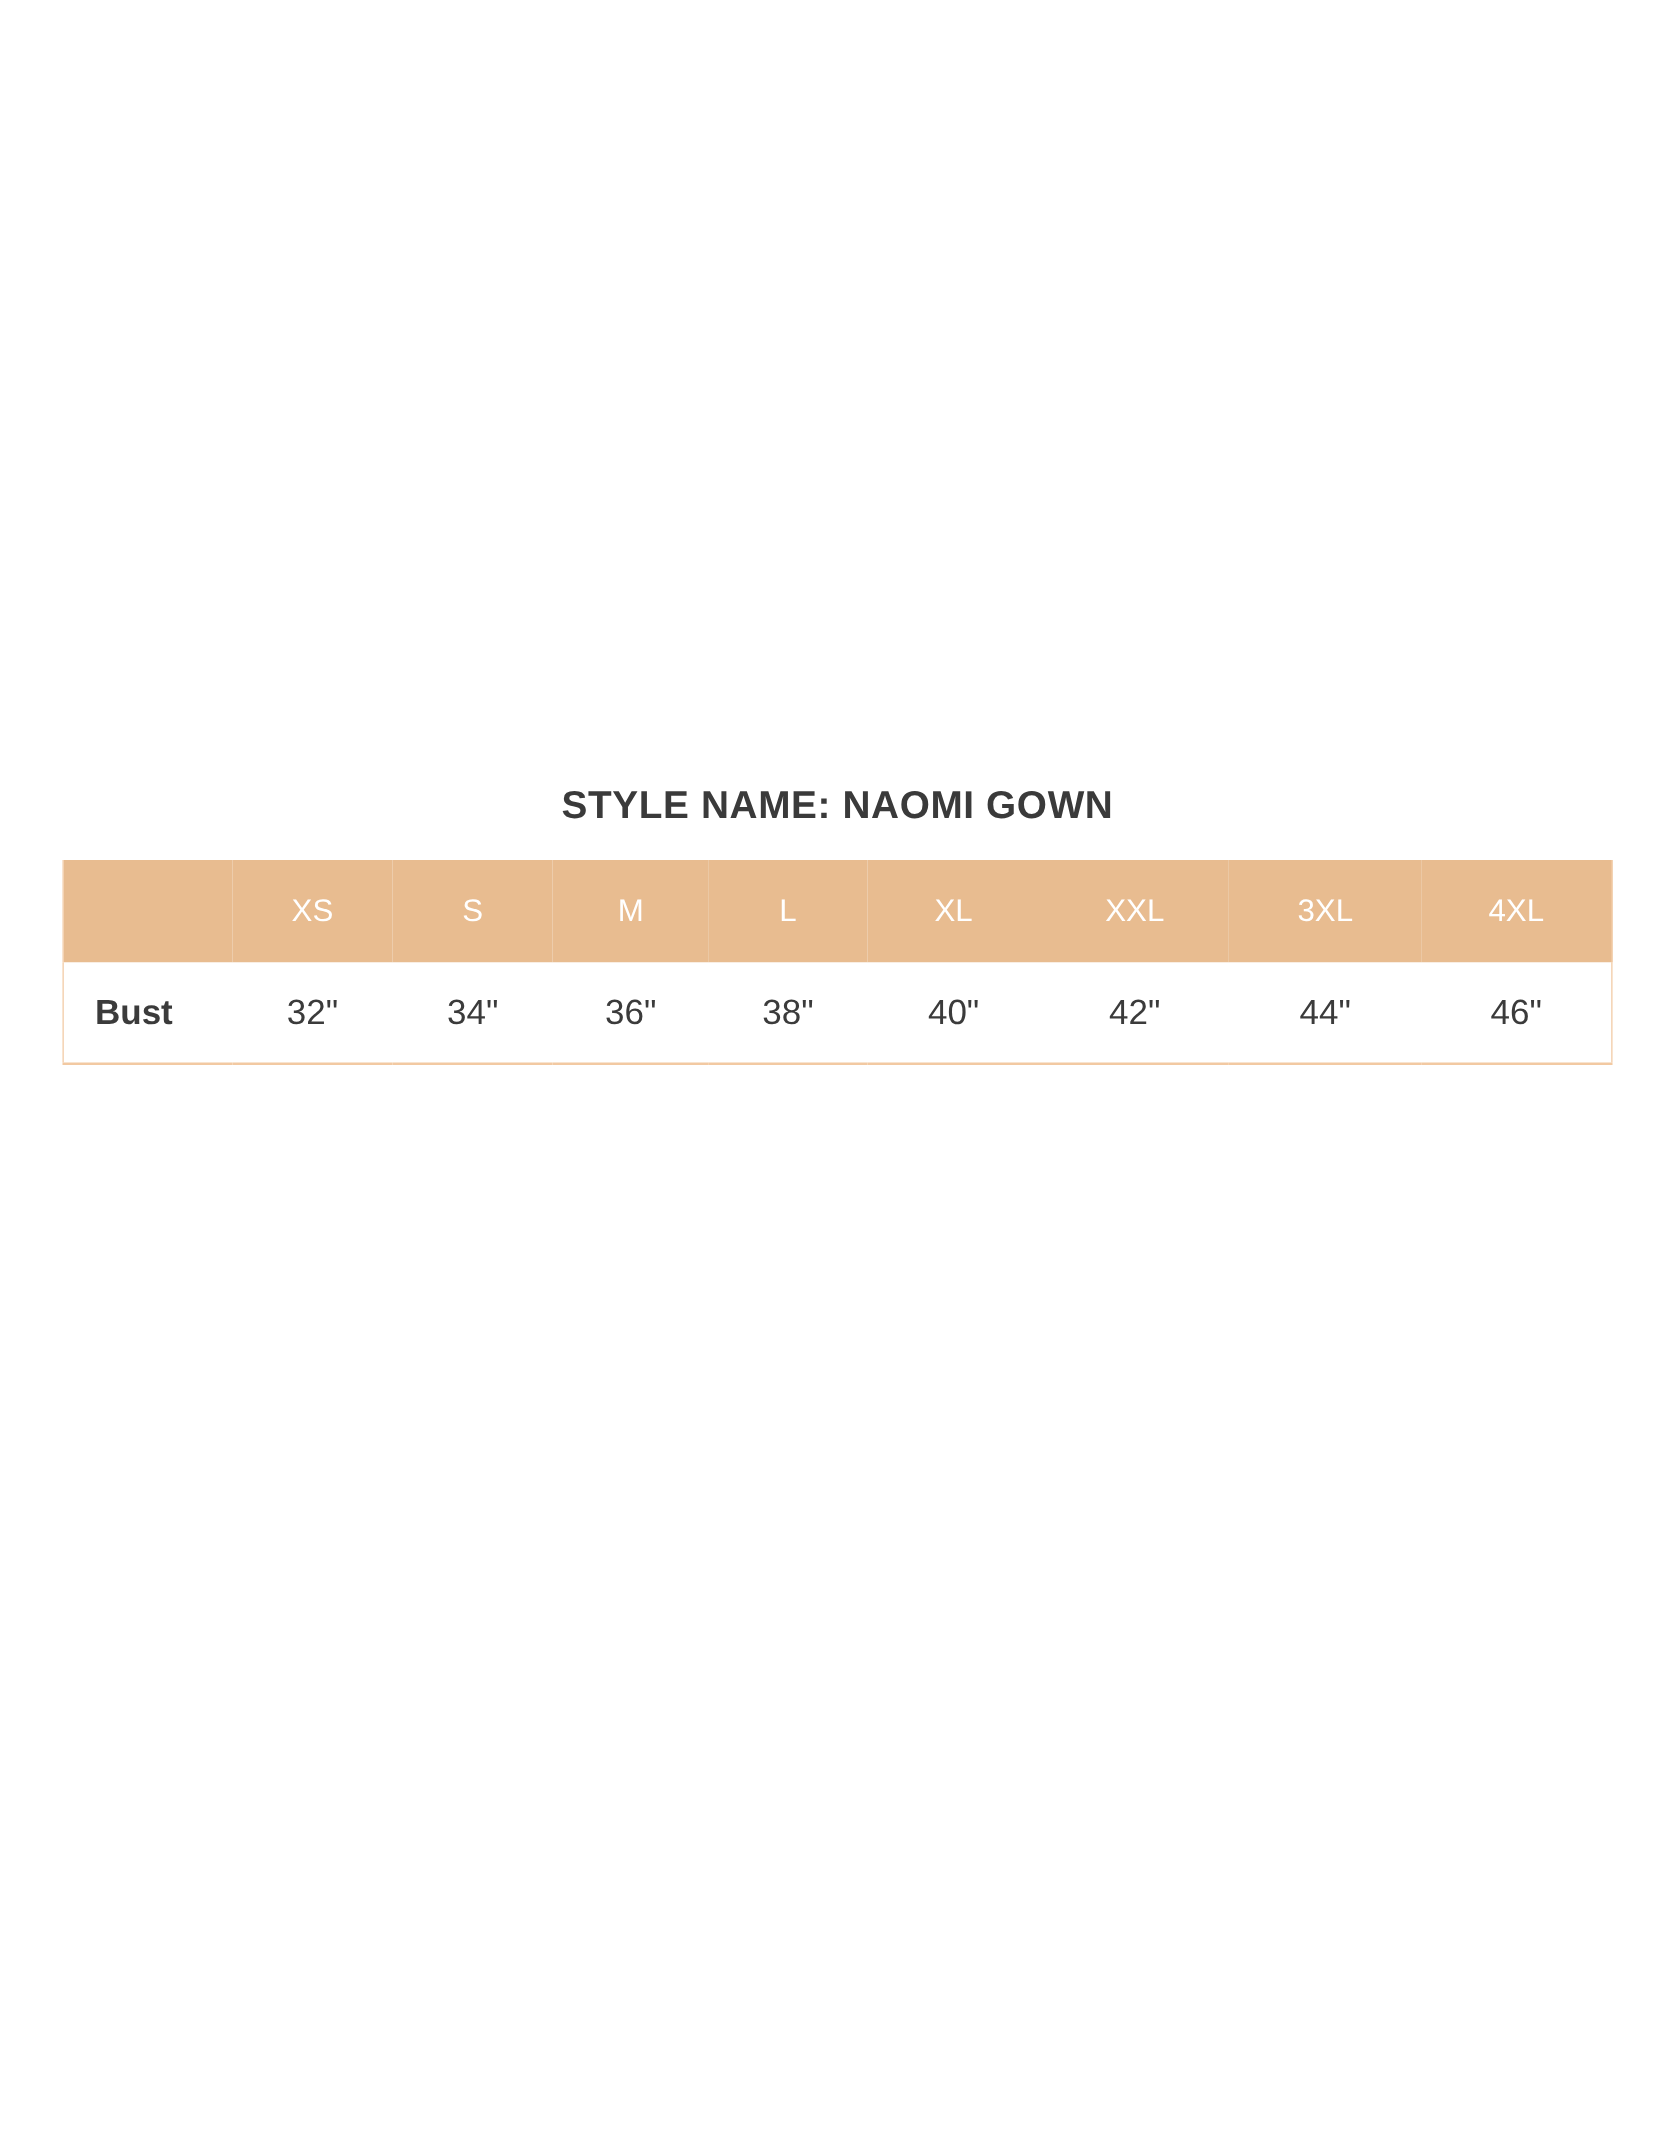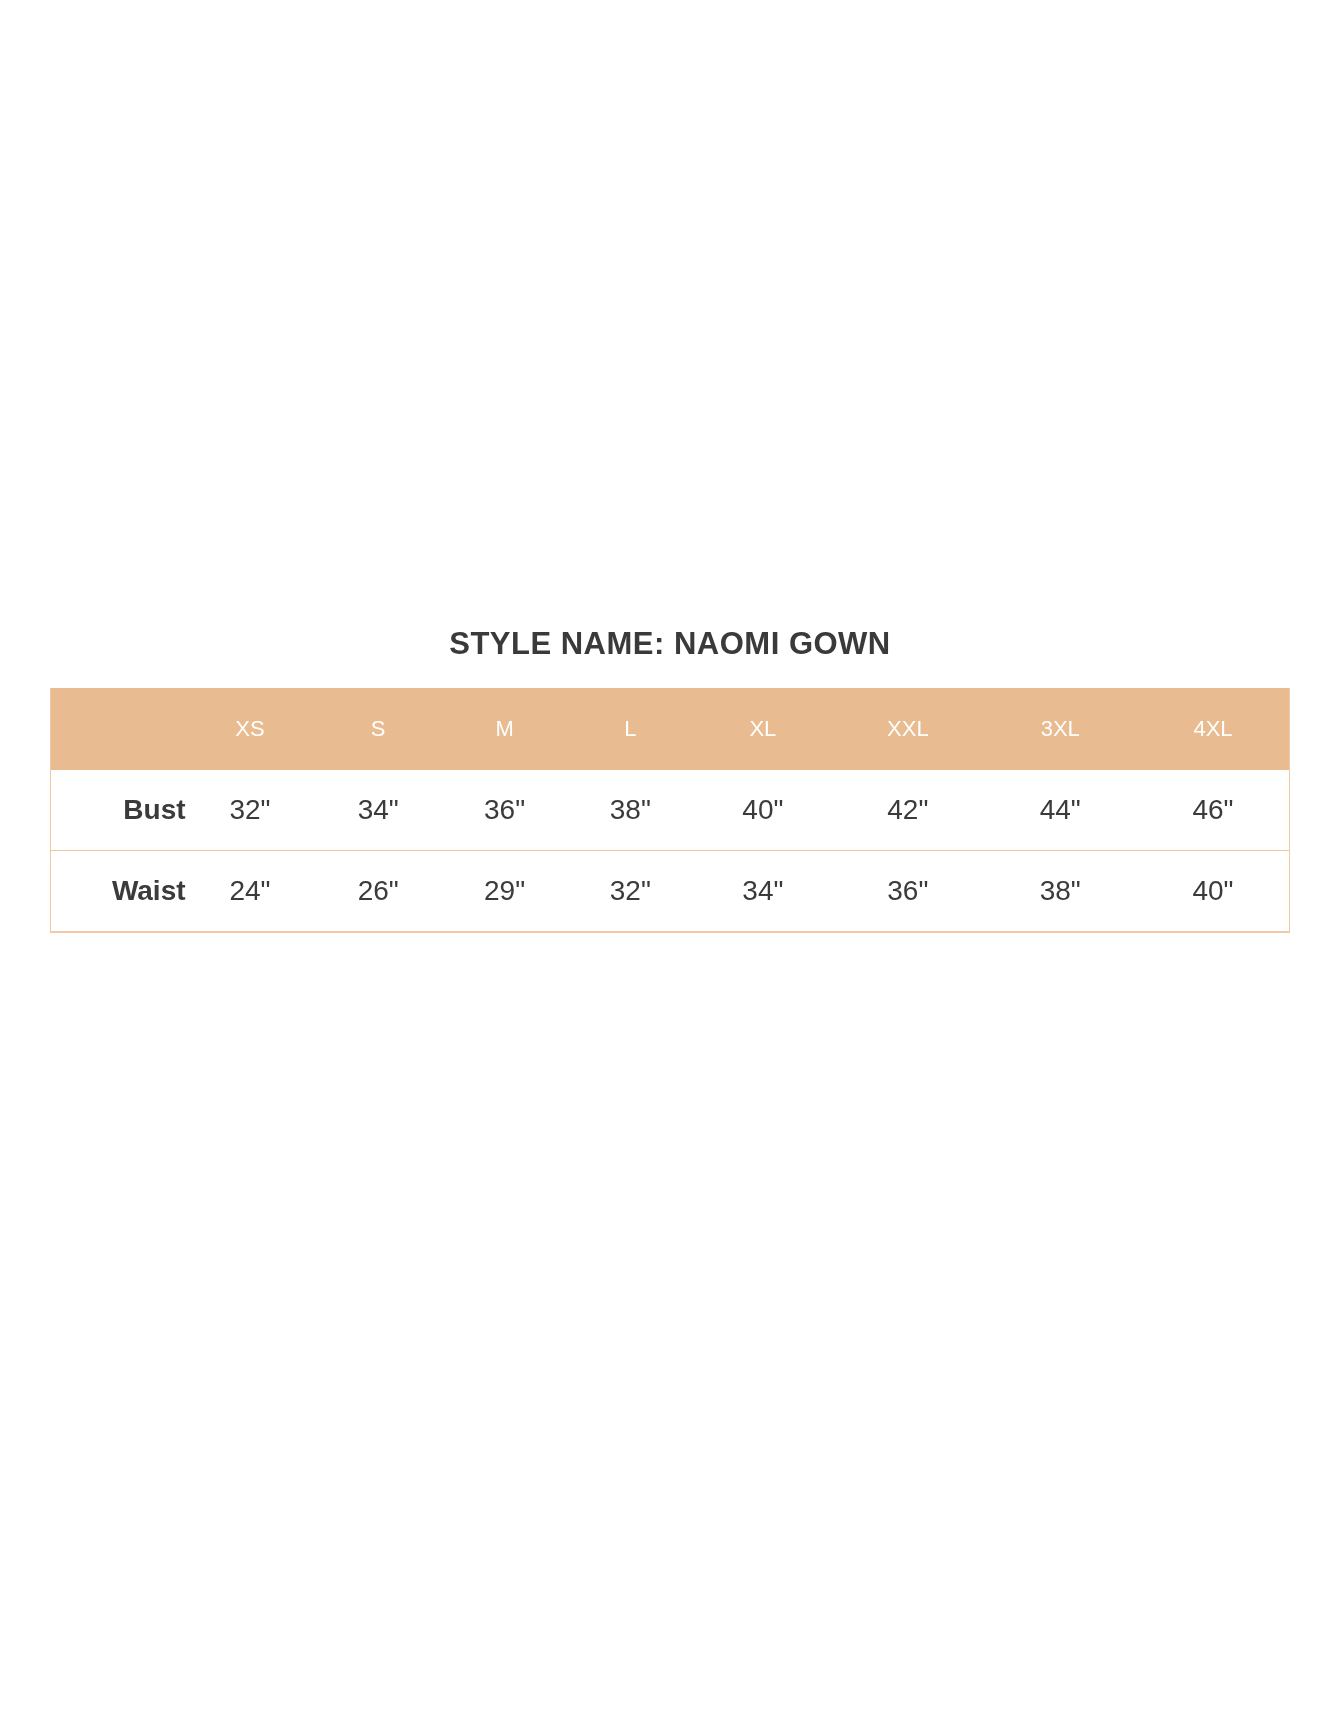--- a/index.html
+++ b/index.html
@@ -32,38 +32,38 @@
     border-right:1px solid var(--grid-line);
     border-bottom:2px solid var(--grid-line);
   }
   col.c0{width:10.9%} col.c1{width:10.4%} col.c2{width:10.3%}
   col.c3{width:10.1%} col.c4{width:10.2%} col.c5{width:11.2%}
   col.c6{width:12.2%} col.c7{width:12.4%} col.c8{width:12.3%}
   thead th{
     background:var(--header-bg);
     color:var(--header-text);
     font-weight:400;
-    font-size:22px;
+    font-size:25px;
     height:82px;
     text-align:center;
     vertical-align:middle;
     padding:0;
   }
   tbody tr{border-bottom:1px solid var(--grid-line);}
   tbody tr:last-child{border-bottom:none;}
   tbody th,tbody td{
     height:80px;
     vertical-align:middle;
     background:#ffffff;
     padding:0;
     font-size:28px;
     color:var(--body-text);
   }
   tbody th.row-label{
-    text-align:right;
+    text-align:left;
     padding-left:25px;
     font-weight:700;
   }
   tbody td{text-align:center;font-weight:400;}
 </style>
 </head>
 <body>
 
 <div class="page">
 
@@ -100,28 +100,17 @@
           <th class="row-label">Bust</th>
           <td>32"</td>
           <td>34"</td>
           <td>36"</td>
           <td>38"</td>
           <td>40"</td>
           <td>42"</td>
           <td>44"</td>
           <td>46"</td>
         </tr>
-        <tr>
-          <th class="row-label">Waist</th>
-          <td>24"</td>
-          <td>26"</td>
-          <td>29"</td>
-          <td>32"</td>
-          <td>34"</td>
-          <td>36"</td>
-          <td>38"</td>
-          <td>40"</td>
-        </tr>
       </tbody>
     </table>
   </div>
 
 </div>
 
 </body></html>

